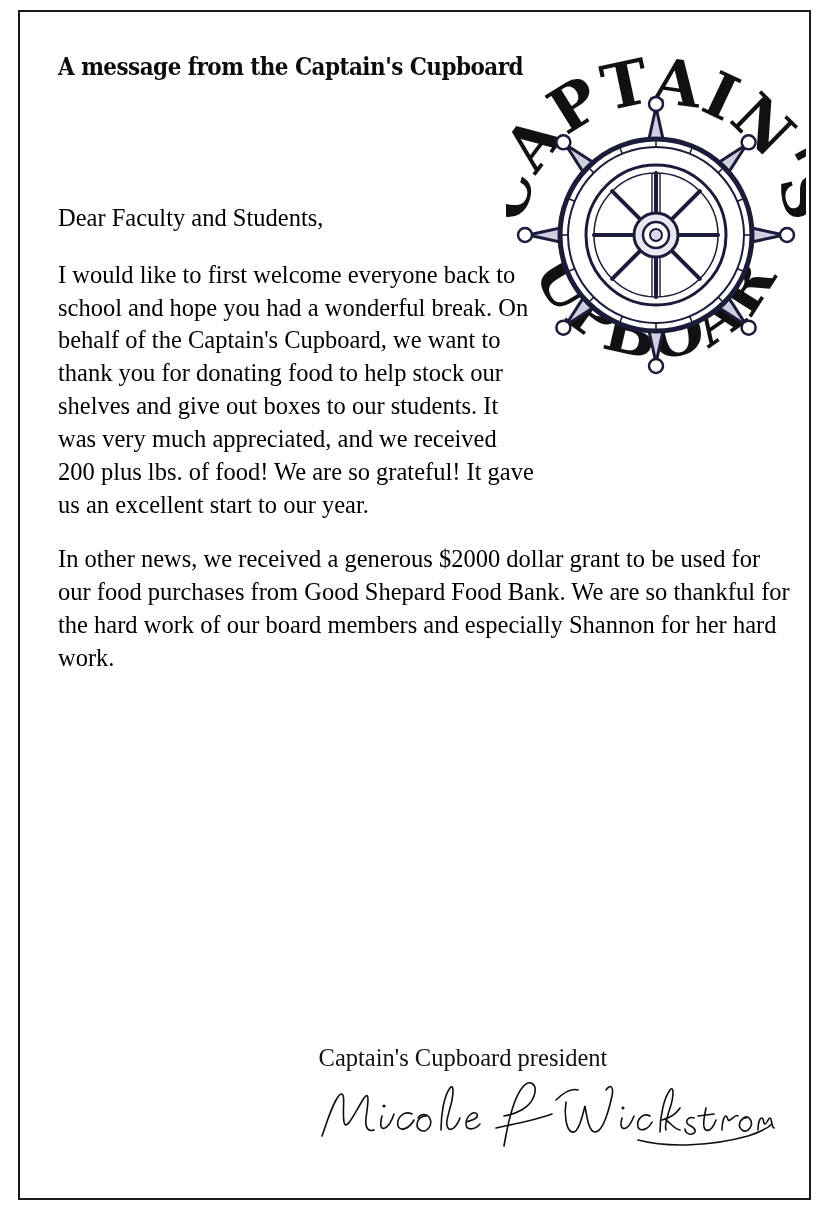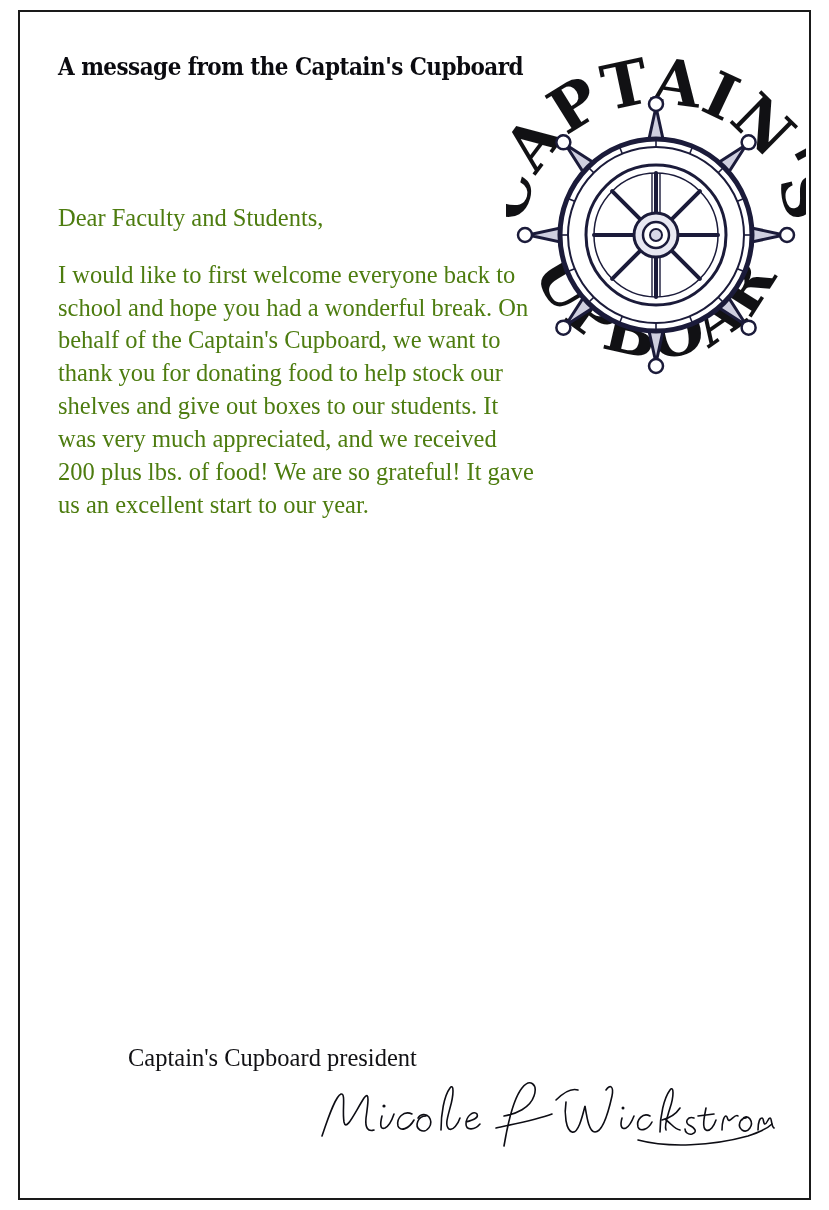--- a/index.html
+++ b/index.html
@@ -60,21 +60,21 @@
   .logo svg { display: block; width: 300px; height: 410px; }
 
   
   .letter {
     position: absolute;
     left: 0;
     top: 158px;
     width: 740px;
     font-size: 24.5px;
     line-height: 1.34;
-    color: #4d7c0f;
+    color: #000000;
   }
   .letter p {
     margin: 0 0 22px 0;
   }
   .salutation { margin-bottom: 24px !important; }
 
   
   .wrap-para {
     width: 740px;
   }
@@ -82,21 +82,21 @@
     float: right;
     width: 262px;
     height: 258px;
   }
 
   .signoff {
     position: absolute;
     left: 0;
     top: 1000px;
     width: 740px;
-    text-align: left;
+    text-align: center;
     font-size: 24.5px;
     color: #111114;
     padding-left: 70px;
     box-sizing: border-box;
   }
   .signature {
     position: absolute;
     left: 250px;
     top: 1030px;
     width: 470px;
@@ -210,20 +210,21 @@
     </div>
 
     <div class="letter">
       <p class="salutation">Dear Faculty and Students,</p>
 
       <p class="wrap-para">
         <span class="float-spacer"></span>
         <span>I would like to first welcome everyone back to school and hope you had a wonderful break. On behalf of the Captain's Cupboard, we want to thank you for donating food to help stock our shelves and give out boxes to our students. It was very much appreciated, and we received 200 plus lbs. of food! We are so grateful! It gave us an excellent start to our year.</span>
       </p>
 
+      <p>In other news, we received a generous $2000 dollar grant to be used for our food purchases from Good Shepard Food Bank. We are so thankful for the hard work of our board members and especially Shannon for her hard work.</p>
     </div>
 
     <div class="signoff">Captain's Cupboard president</div>
 
     <div class="signature" aria-label="Nicole P Wickstrom">
       <svg viewBox="0 0 470 90" xmlns="http://www.w3.org/2000/svg">
         <g fill="none" stroke="#0d0d14" stroke-width="1.6" stroke-linecap="round">
 
           <path d="M14 62 C 22 38, 28 22, 33 20 C 38 19, 34 36, 36 48 C 38 58, 46 40, 56 24 C 62 16, 60 30, 58 44 C 57 54, 60 58, 66 56"></path>
 

